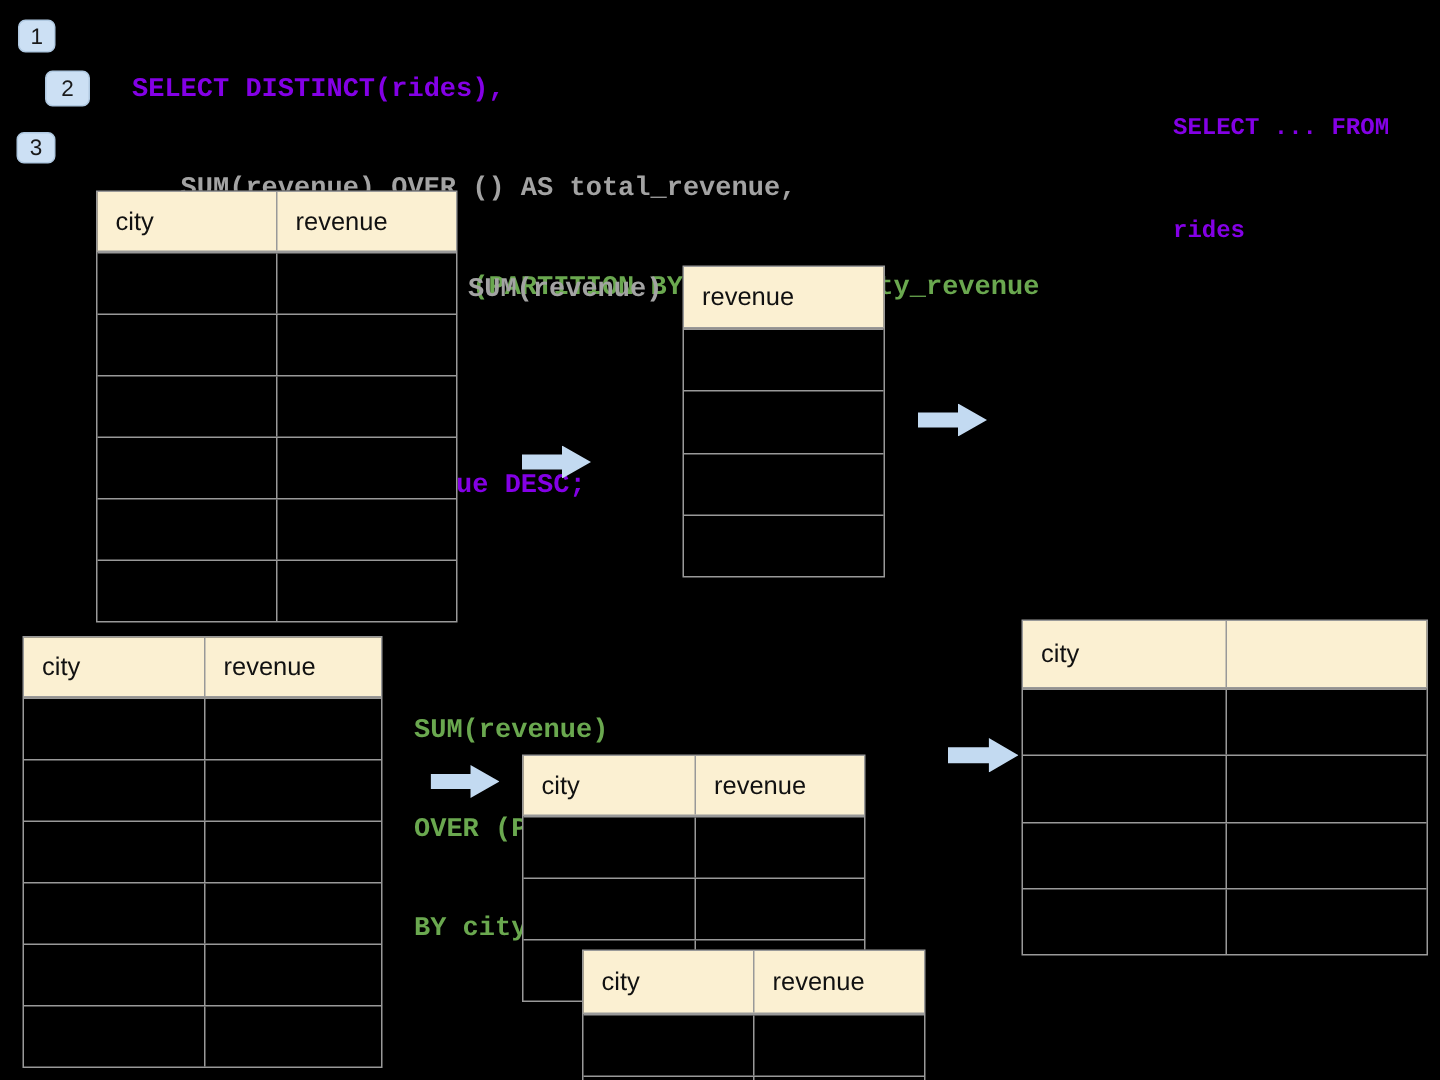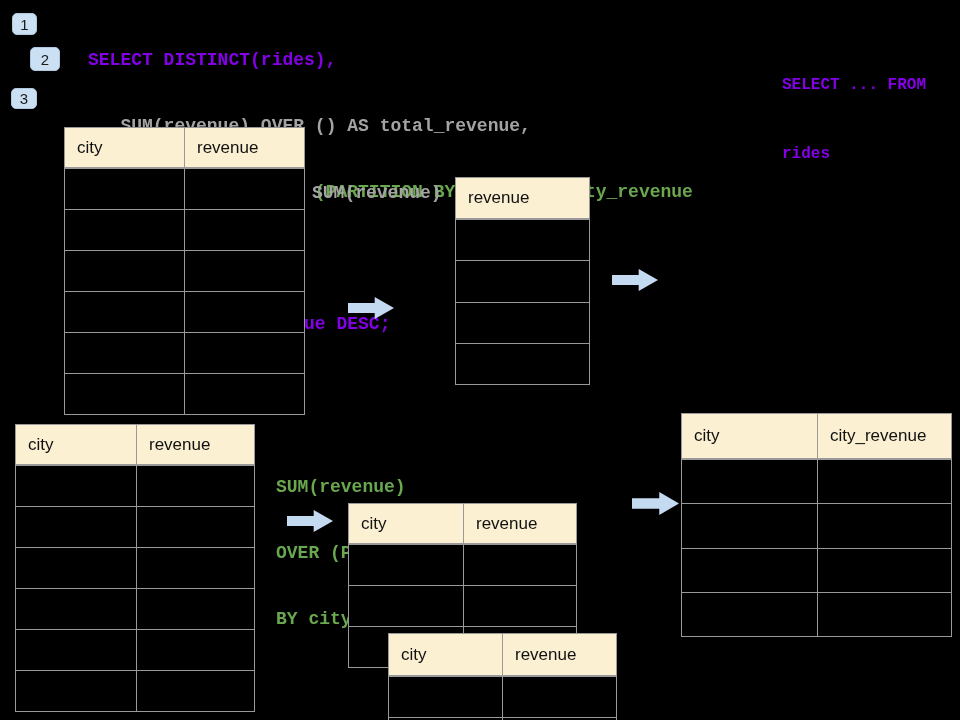--- a/index.html
+++ b/index.html
@@ -219,21 +219,20 @@
       <div class="cell first" style="width:114px;"></div>
       <div class="cell" style="flex:1;"></div>
     </div>
 </div>
 
 <div class="arrow abs" style="left:632px;top:492px;width:47px;height:23px;"></div>
 
 <div class="dtable abs" style="left:681px;top:413px;width:271px;height:224px;">
   <div class="thead" style="height:45px;">
     <div class="cell first" style="width:136px;">city</div>
-    <div class="cell" style="flex:1;">city_revenue</div>
   </div>
   <div class="trow">
       <div class="cell first" style="width:136px;"></div>
       <div class="cell" style="flex:1;"></div>
     </div>
   <div class="trow">
       <div class="cell first" style="width:136px;"></div>
       <div class="cell" style="flex:1;"></div>
     </div>
   <div class="trow">

